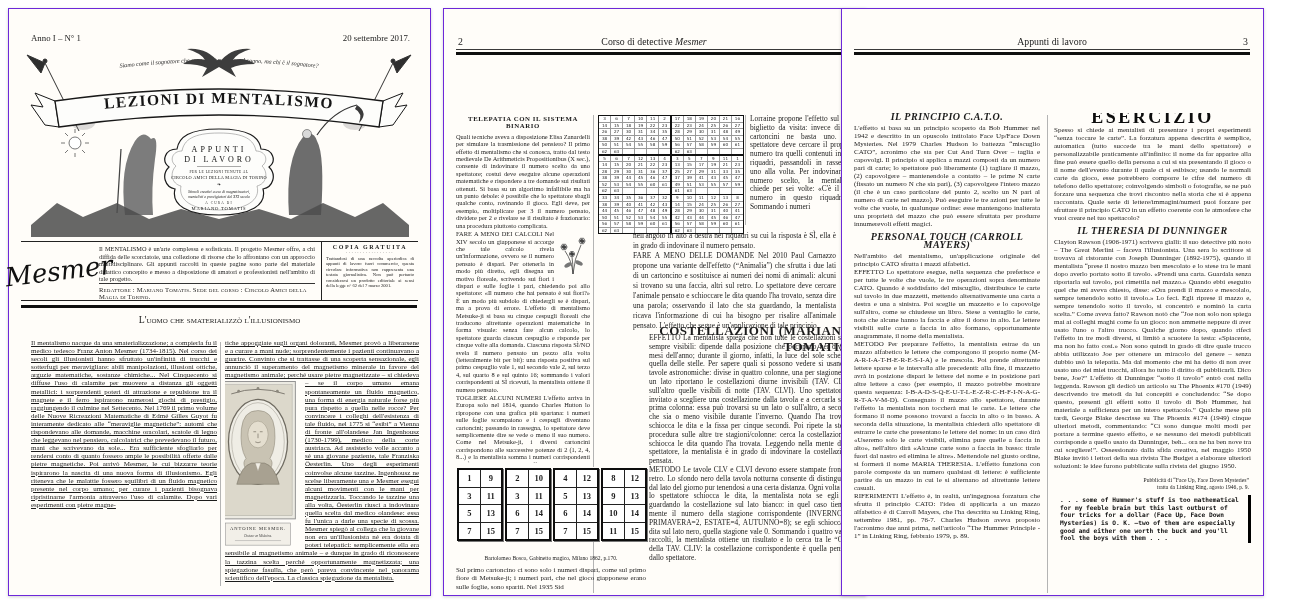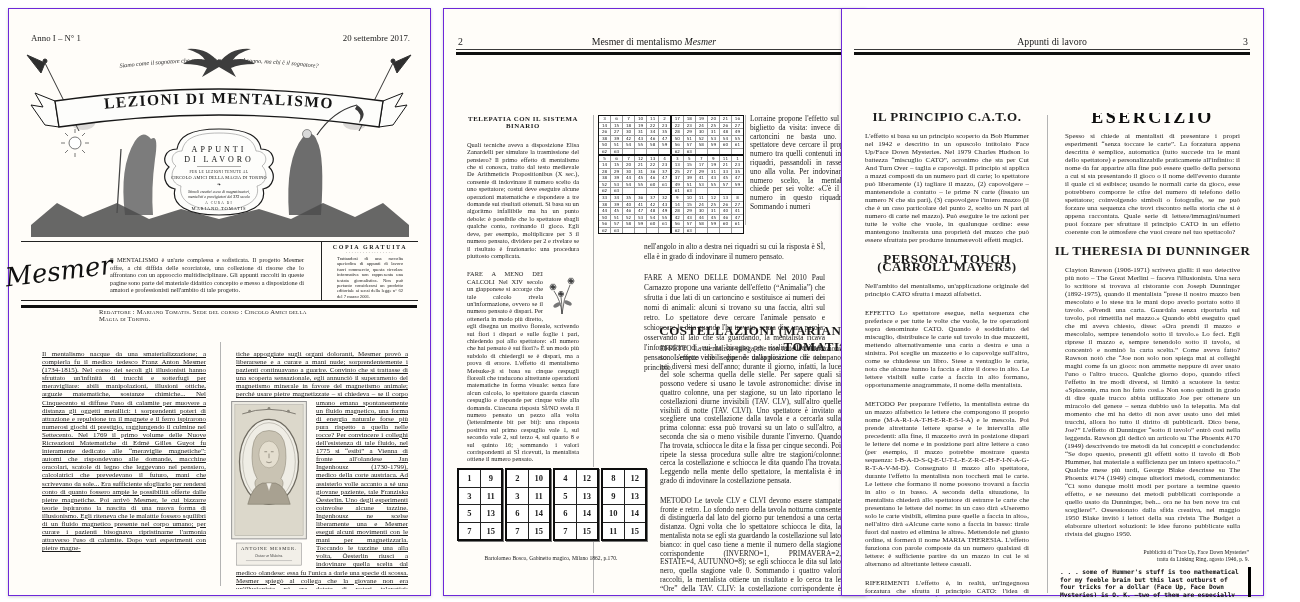--- a/index.html
+++ b/index.html
@@ -1,21 +1,21 @@
 <!DOCTYPE html>
 <html><head>
 <meta charset="utf-8">
 <style>
   html,body{margin:0;padding:0;}
   body{width:1300px;height:602px;background:#ffffff;font-family:"Liberation Serif","DejaVu Serif",serif;color:#1c1c1c;}
   .canvas{position:relative;width:1300px;height:602px;overflow:hidden;background:#ffffff;}
   .page{position:absolute;top:8px;width:421px;height:586px;background:#fffdf9;border:1px solid #6d28d9;box-shadow:0 1px 3px rgba(0,0,0,.18);}
   #p1{left:8px}#p2{left:443px}#p3{left:841px}
   .just{text-align:justify}
-  p{margin:11px}
+  p{margin:0}
   .vr{position:absolute;width:1px;background:#b4b4b4;}
   .hair{position:absolute;left:12px;right:13px;height:1px;background:#3a3a3a;}
   .thick{position:absolute;left:12px;right:13px;height:3.2px;background:#0f0f0f;}
   
   .mast-top{position:absolute;top:24px;left:22px;right:20px;display:flex;justify-content:space-between;font-size:8.8px;}
   .mast-svg{position:absolute;left:12px;top:30px;width:397px;height:200px;}
   .band{position:absolute;left:12px;right:12px;top:232px;height:58px;border-top:1.2px solid #222;border-bottom:1.2px solid #222;display:flex;background:#fffdf9;}
   .bandlogo{width:76px;display:flex;align-items:center;justify-content:center;}
   .mesmerlogo{font-style:italic;font-size:26px;font-family:"DejaVu Serif",serif;transform:rotate(-7deg);color:#111;}
   .bandmid{flex:1;padding:3px 6px 2px 2px;display:flex;flex-direction:column;}
@@ -61,21 +61,21 @@
   .boscorow:last-child{border-bottom:none}
   .boscocell{flex:1;height:16.5px;line-height:16.5px;text-align:center;font-size:8.5px;font-weight:bold;border-right:1px solid #222;}
   .boscocell:last-child{border-right:none}
   #boscocap{position:absolute;left:12px;top:546px;width:190px;font-size:5.6px;text-align:center;color:#222;}
   #p2bottom{position:absolute;left:12px;top:557px;width:190px;font-size:7px;line-height:8.4px;text-align:justify;}
   
   #p3vr{left:205px;top:106px;height:478px}
   .p3col{position:absolute;top:104px;height:484px;overflow:hidden;font-size:7px;line-height:8px;text-align:justify;}
   #p3c1{left:12px;width:186px}
   #p3c2{left:212px;width:197px}
-  .h3{font-weight:bold;text-align:center;font-size:13px;letter-spacing:.5px;margin:5px 0 3px;}
+  .h3{font-weight:bold;text-align:center;font-size:10px;letter-spacing:.5px;margin:5px 0 3px;font-style:italic;}
   .h3:first-child{margin-top:0}
   .esh{font-weight:bold;text-align:center;font-size:18px;letter-spacing:2.5px;margin:0 0 5px;font-family:Liberation Serif, serif;color:#0d0d0d;}
   .italic{}
   .capright{font-size:5.6px;line-height:6.6px;text-align:right;margin:7px 2px 5px 0;color:#222;}
   .quote{font-family:"DejaVu Sans Mono",monospace;font-weight:bold;font-size:6.2px;line-height:7.6px;border-right:3.6px solid #000;padding:1px 5px 1px 6px;text-align:left;color:#111;}
 </style>
 </head>
 <body>
 
 <div class="canvas">
@@ -179,20 +179,21 @@
       <div class="freecopy">
         <div class="fc-title">COPIA GRATUITA</div>
         <div class="fc-dash">·················</div>
         <p class="fc-text">Trattandosi di una raccolta aperiodica di appunti di lavoro fuori commercio, questa circolare informativa non rappresenta una testata giornalistica. Non può pertanto considerarsi un prodotto editoriale ai sensi della legge n° 62 del 7 marzo 2001.</p>
       </div>
     </div>
 
     <div class="thick thick1"></div>
 
     <div class="atitle">
+      <div>L'uomo che smaterializzò l'illusionismo</div>
     </div>
 
     <div class="vr" id="p1vr"></div>
 
     <div class="p1col" id="p1c1">
       <p class="just"><span>Il mentalismo nacque da una smaterializzazione; a compierla fu il medico tedesco Franz Anton Mesmer (1734-1815). Nel corso dei secoli gli illusionisti hanno sfruttato un'infinità di trucchi e sotterfugi per meravigliare: abili manipolazioni, illusioni ottiche, arguzie matematiche, sostanze chimiche... Nel Cinquecento si diffuse l'uso di calamite per muovere a distanza gli oggetti metallici: i sorprendenti poteri di attrazione e repulsione tra il magnete e il ferro ispirarono numerosi giochi di prestigio, raggiungendo il culmine nel Settecento. Nel 1769 il primo volume delle Nuove Ricreazioni Matematiche di Edmé Gilles Guyot fu interamente dedicato alle “meraviglie magnetiche”: automi che rispondevano alle domande, macchine oracolari, scatole di legno che leggevano nel pensiero, calcolatrici che prevedevano il futuro, mani che scrivevano da sole... Era sufficiente sfogliarlo per rendersi conto di quanto fossero ampie le possibilità offerte dalle pietre magnetiche. Poi arrivò Mesmer, le cui</span> <span>bizzarre teorie ispirarono la nascita di una nuova forma di illusionismo. Egli riteneva che le malattie fossero squilibri di un fluido magnetico presente nel corpo umano; per curare i pazienti bisognava ripristinarne l'armonia attraverso l'uso di calamite. Dopo vari esperimenti con pietre magne-</span></p>
     </div>
 
     <div class="p1col" id="p1c2">
       <p class="just">
@@ -220,21 +221,21 @@
         </span>
         <span>umano emana spontaneamente un fluido magnetico, una forma di energia naturale forse più pura rispetto a quella nelle rocce? Per convincere i colleghi dell'esistenza di tale fluido, nel 1775 si “esibì” a Vienna di fronte all'olandese Jan Ingenhousz (1730-1799), medico della corte austriaca. Ad assisterlo volle accanto a sé una giovane paziente, tale Franziska Öesterlin. Uno degli esperimenti coinvolse alcune tazzine. Ingenhousz ne scelse liberamente una e Mesmer eseguì alcuni movimenti con le mani per magnetizzarla. Toccando le tazzine una alla volta, Öesterlin riuscì a indovinare quella scelta dal medico olandese: essa fu l'unica a darle una specie di scossa. Mesmer spiegò al collega che la giovane non era un'illusionista né era dotata di poteri telepatici: semplicemente ella era</span>
         <span>sensibile al magnetismo animale – e dunque in grado di riconoscere la tazzina scelta perché opportunamente magnetizzata; una spiegazione fasulla, che però pareva convincente nel panorama scientifico dell'epoca. La classica spiegazione da mentalista.</span>
       </p>
     </div>
   </section>
 
   <section class="page" id="p2">
     <div class="run">
       <span class="no-l">2</span>
-      <span class="ttl"><span>Mesmer di mentalismo</span> <em>Mesmer</em></span>
+      <span class="ttl"><span>Corso di detective</span> <em>Mesmer</em></span>
     </div>
     <div class="hair hair2"></div>
     <div class="thick thick2"></div>
 
     <div class="vr" id="p2vr1"></div>
     <div class="vr" id="p2vr2"></div>
 
     <div id="p2c1">
       <div class="sec">TELEPATIA CON IL SISTEMA BINARIO</div>
       <p>Quali tecniche aveva a disposizione Elisa Zanardelli per simulare la trasmissione del pensiero? Il primo effetto di mentalismo che si conosca, tratto dal testo medievale De Arithmeticis Propositionibus (X sec.), consente di indovinare il numero scelto da uno spettatore; costui deve eseguire alcune operazioni matematiche e rispondere a tre domande sui risultati ottenuti. Si basa su un algoritmo infallibile ma ha un punto debole: è possibile che lo spettatore sbagli qualche conto, rovinando il gioco. Egli deve, per esempio, moltiplicare per 3 il numero pensato, dividere per 2 e rivelare se il risultato è frazionario: una procedura piuttosto complicata.</p>
@@ -658,20 +659,21 @@
             <div class="boscocell">10</div>
             <div class="boscocell">14</div>
           </div>
           <div class="boscorow">
             <div class="boscocell">11</div>
             <div class="boscocell">15</div>
           </div>
         </div>
       </div>
     <div id="boscocap">Bartolomeo Bosco, Gabinetto magico, Milano 1862, p.170.</div>
+    <div id="p2bottom" class="just">Sul primo cartoncino ci sono solo i numeri dispari, come sul primo fiore di Metsuke-ji; i numeri pari, che nel gioco giapponese erano sulle foglie, sono spariti. Nel 1935 Sid</div>
   </section>
 
   <section class="page" id="p3">
     <div class="run">
       <span class="ttl">Appunti di lavoro</span>
       <span class="no-r">3</span>
     </div>
     <div class="hair hair2"></div>
     <div class="thick thick2"></div>
 

